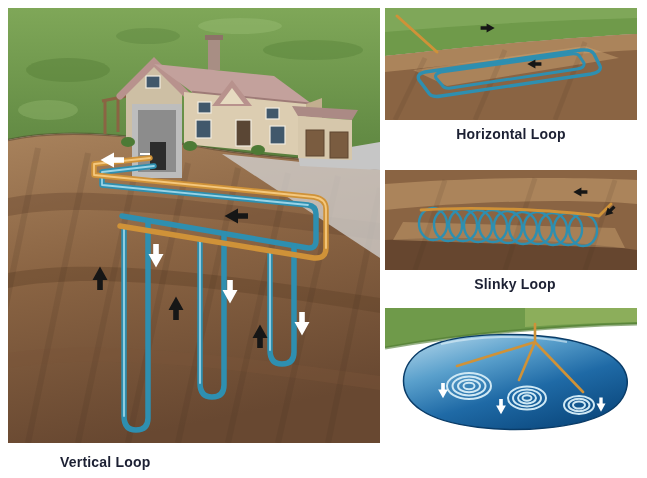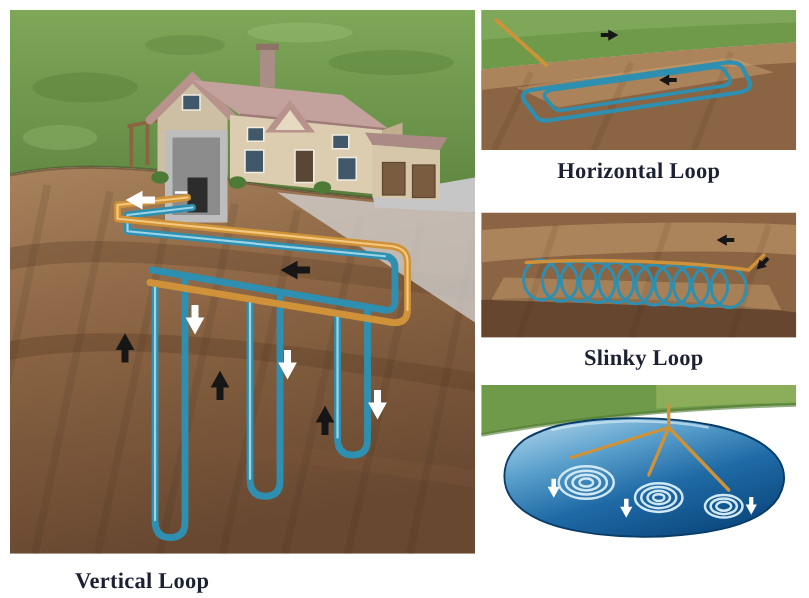--- a/index.html
+++ b/index.html
@@ -4,23 +4,22 @@
 <title>Geothermal Loop Diagram</title>
 <style>
   html,body{margin:0;padding:0;background:#ffffff;}
   .page{
     position:relative;width:647px;height:478px;background:#fff;
     font-family:"Liberation Sans",sans-serif;overflow:hidden;
   }
   figure{margin:0;position:absolute;}
   svg{display:block;}
   .caption{
-    font-weight:bold;font-size:18px;letter-spacing:.2px;
+    font-weight:bold;font-size:14px;letter-spacing:.2px;
     color:var(--label-text,#1c2033);
-    font-family:Liberation Serif, serif;
   }
   .caption.center{text-align:center;width:100%;margin-top:6px;}
   .caption.main-cap{margin-top:11px;padding-left:52px;}
   
   .pipeO{fill:none;stroke:var(--pipe-orange,#cf9238);stroke-width:5.5;stroke-linecap:round;stroke-linejoin:round;}
   .pipeOh{fill:none;stroke:var(--pipe-orange-light,#f4c87e);stroke-width:1.8;stroke-linecap:round;stroke-linejoin:round;}
   .pipeB{fill:none;stroke:var(--pipe-blue,#2e8fb0);stroke-width:5.5;stroke-linecap:round;stroke-linejoin:round;}
   .pipeBh{fill:none;stroke:var(--pipe-blue-light,#9bd4e6);stroke-width:1.8;stroke-linecap:round;stroke-linejoin:round;}
   .loopline{fill:none;stroke:var(--pipe-blue,#2e8fb0);stroke-linecap:round;stroke-linejoin:round;}
   .orangeline{fill:none;stroke:var(--pipe-orange,#cf9238);stroke-linecap:round;stroke-linejoin:round;}

